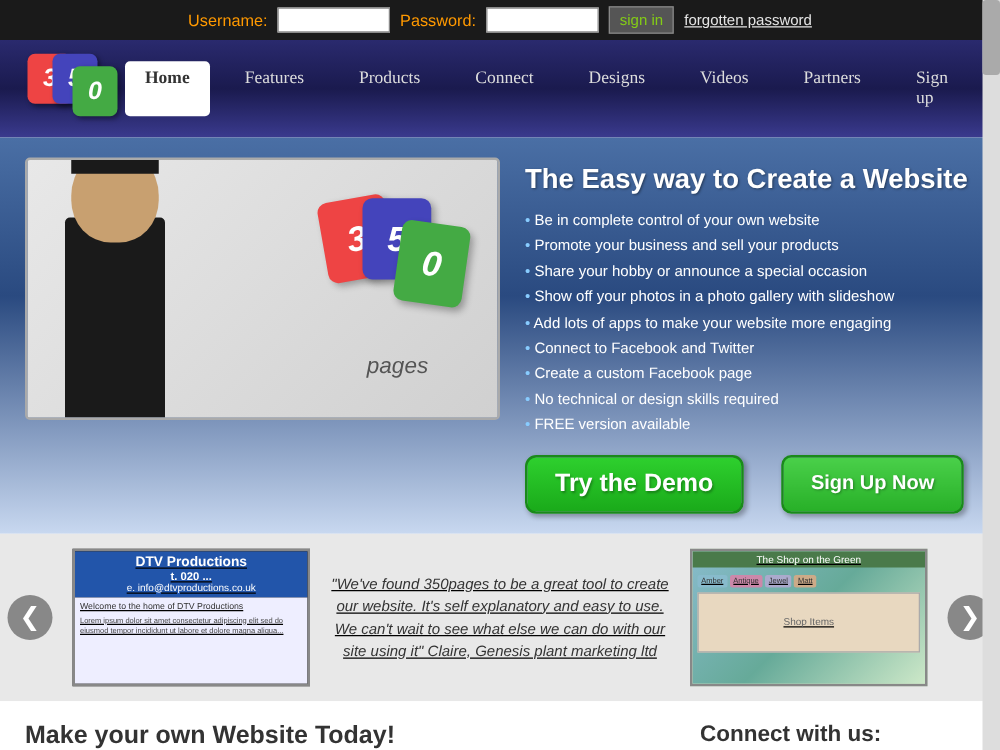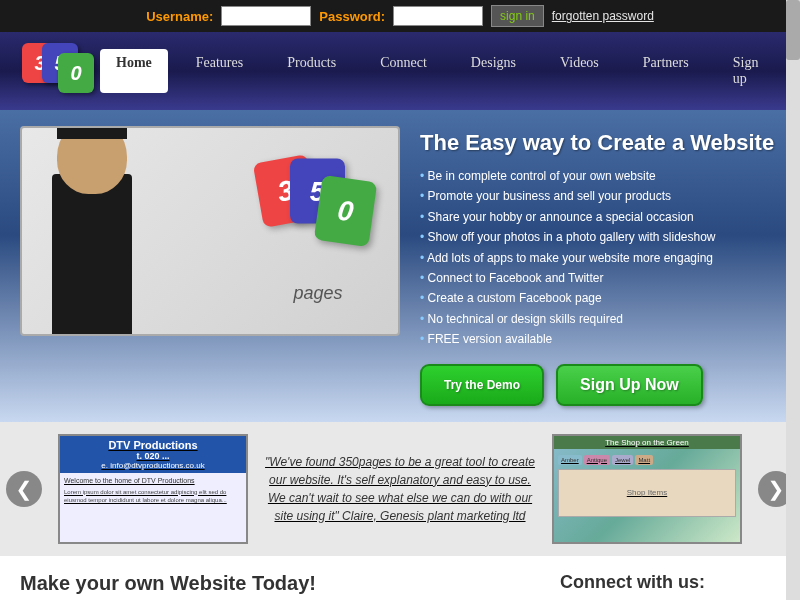--- a/index.html
+++ b/index.html
@@ -10,21 +10,21 @@
       background: #1a1a1a;
       height: 32px;
       display: flex;
       align-items: center;
       justify-content: center;
       gap: 8px;
       font-size: 13px;
       color: #fff;
       padding: 0 10px;
     }
-    #top-bar label { color: #f90; font-weight: bold; }
+    #top-bar label { color: #f90; font-weight: normal; }
     #top-bar input {
       height: 20px;
       width: 90px;
       border: 1px solid #888;
       padding: 2px 4px;
       font-size: 12px;
       background: #fff;
     }
     #top-bar button {
       height: 22px;
@@ -168,37 +168,38 @@
       display: flex;
       gap: 12px;
       margin-top: 14px;
     }
     .btn-demo {
       background: linear-gradient(180deg, #2ed02e 0%, #1aaa1a 100%);
       color: #fff;
       border: 2px solid #1a8a1a;
       border-radius: 9px;
       padding: 10px 22px;
-      font-size: 12px;
+      font-size: 20px;
       font-weight: bold;
       cursor: pointer;
       text-shadow: 1px 1px 2px rgba(0,0,0,0.3);
       box-shadow: 2px 2px 4px rgba(0,0,0,0.3);
     }
     .btn-signup {
       background: linear-gradient(180deg, #4ad04a 0%, #28b028 100%);
       color: #fff;
       border: 2px solid #1a8a1a;
       border-radius: 8px;
       padding: 10px 22px;
       font-size: 16px;
       font-weight: bold;
       cursor: pointer;
       text-shadow: 1px 1px 2px rgba(0,0,0,0.3);
       box-shadow: 2px 2px 4px rgba(0,0,0,0.3);
+      margin-left: 18px;
     }
 
     
     #carousel {
       background: #e8e8e8;
       padding: 12px 0;
       display: flex;
       align-items: center;
       gap: 10px;
       min-height: 130px;

